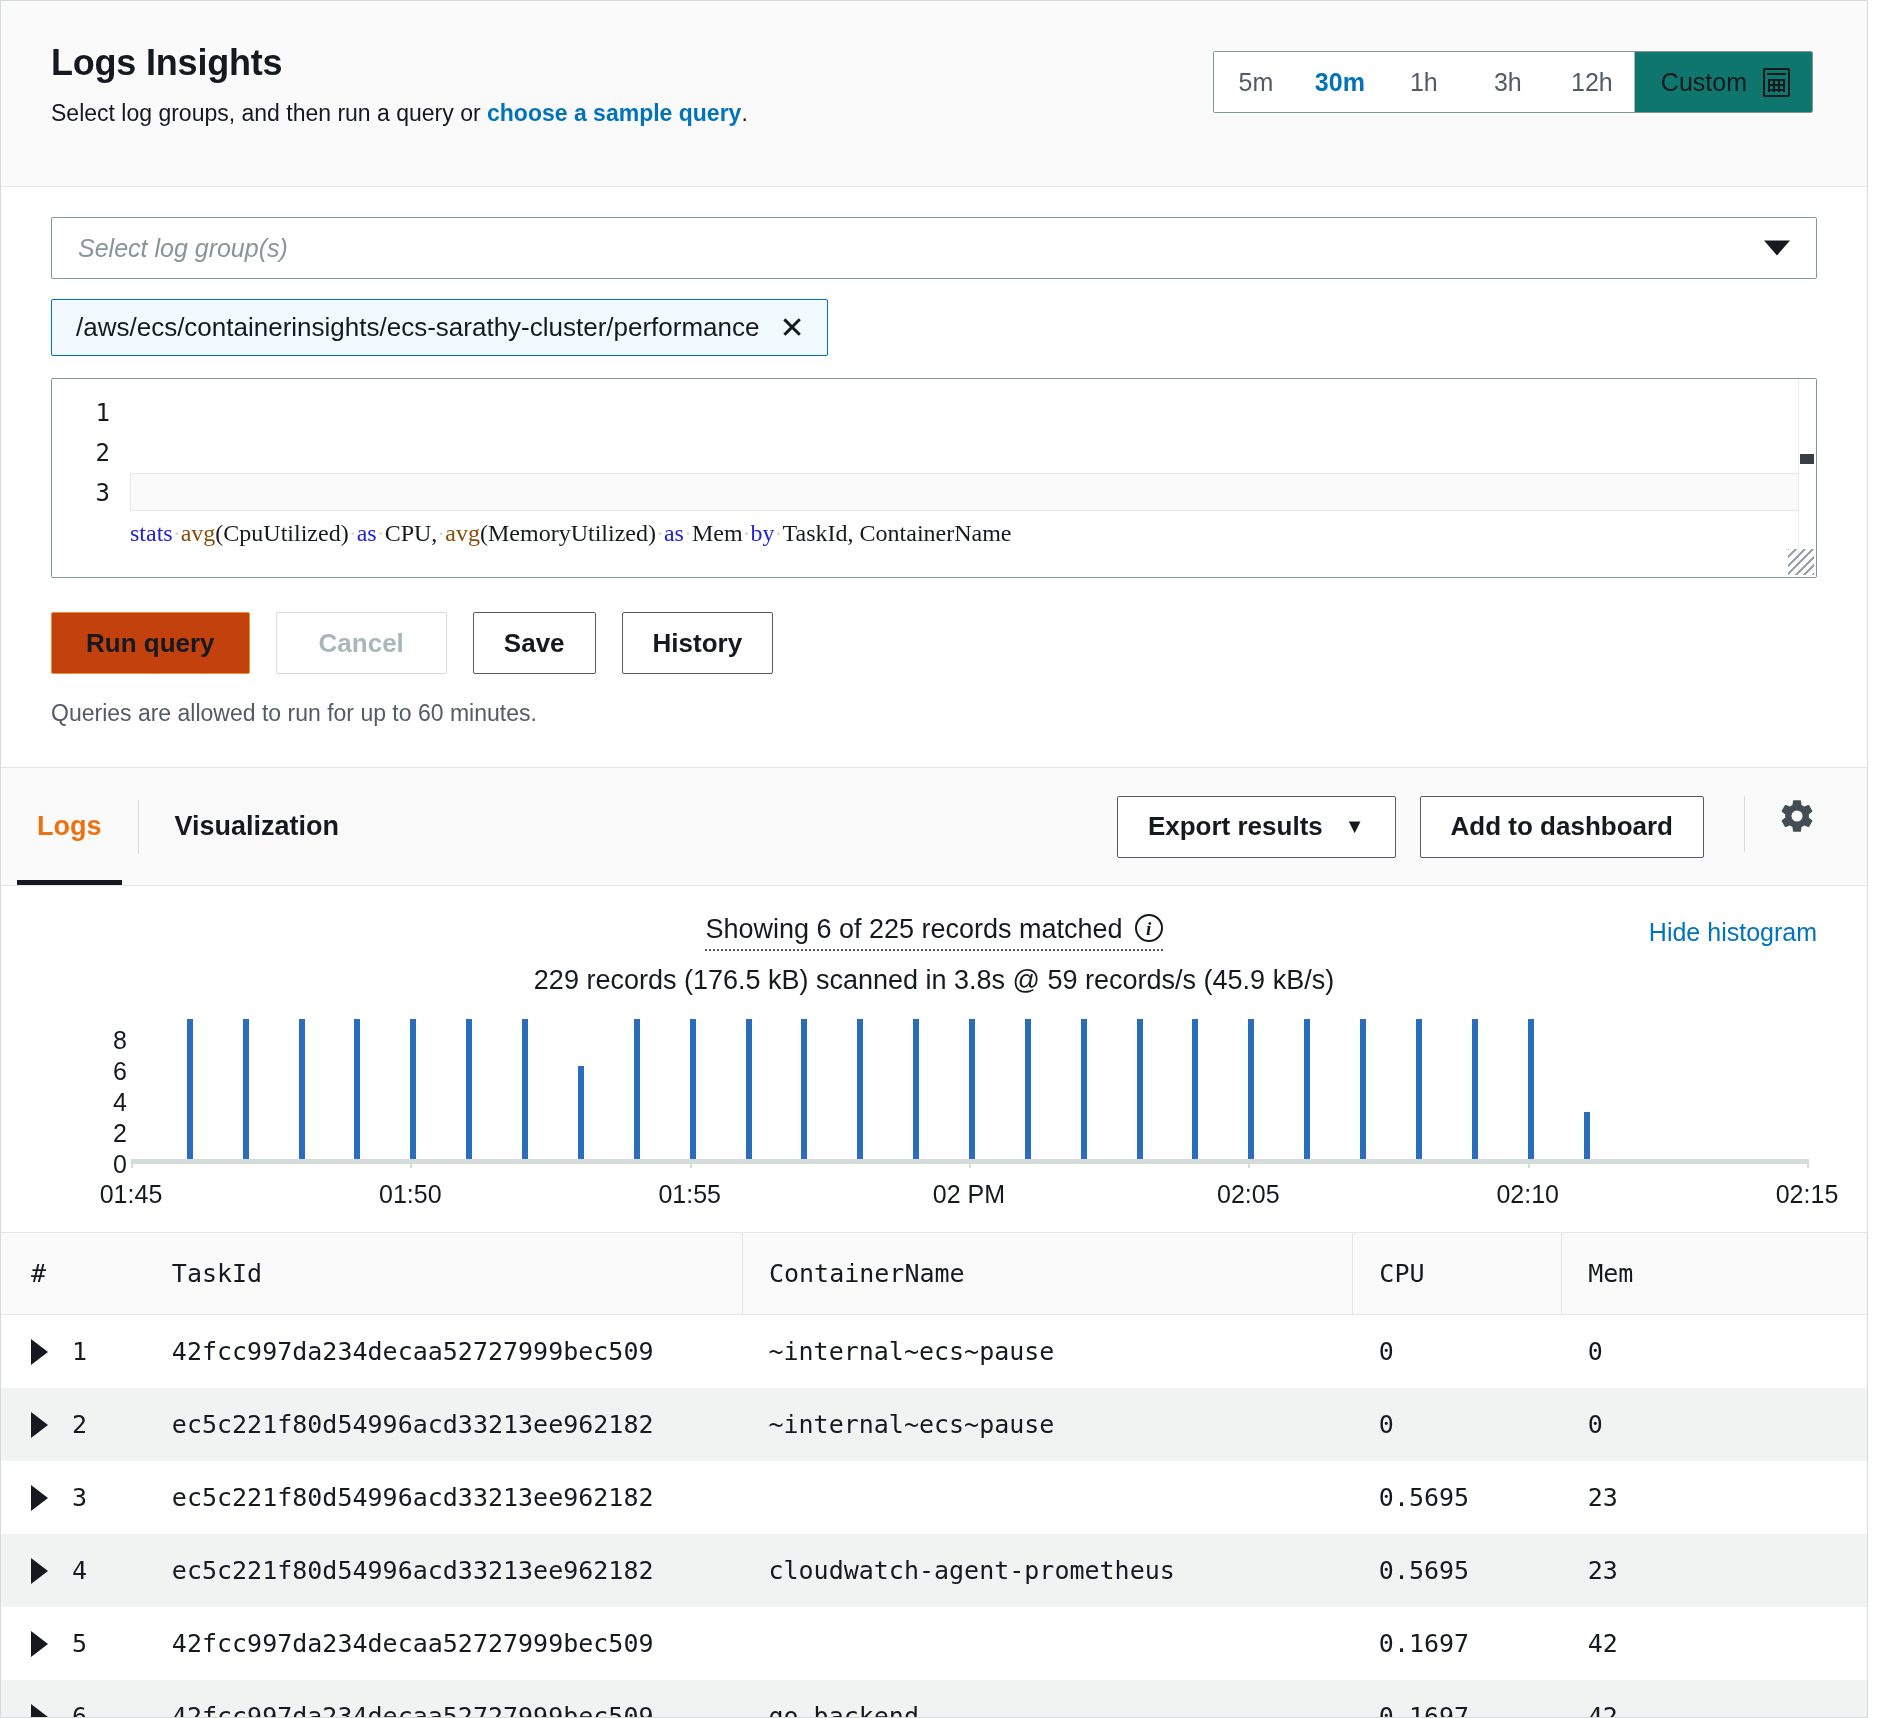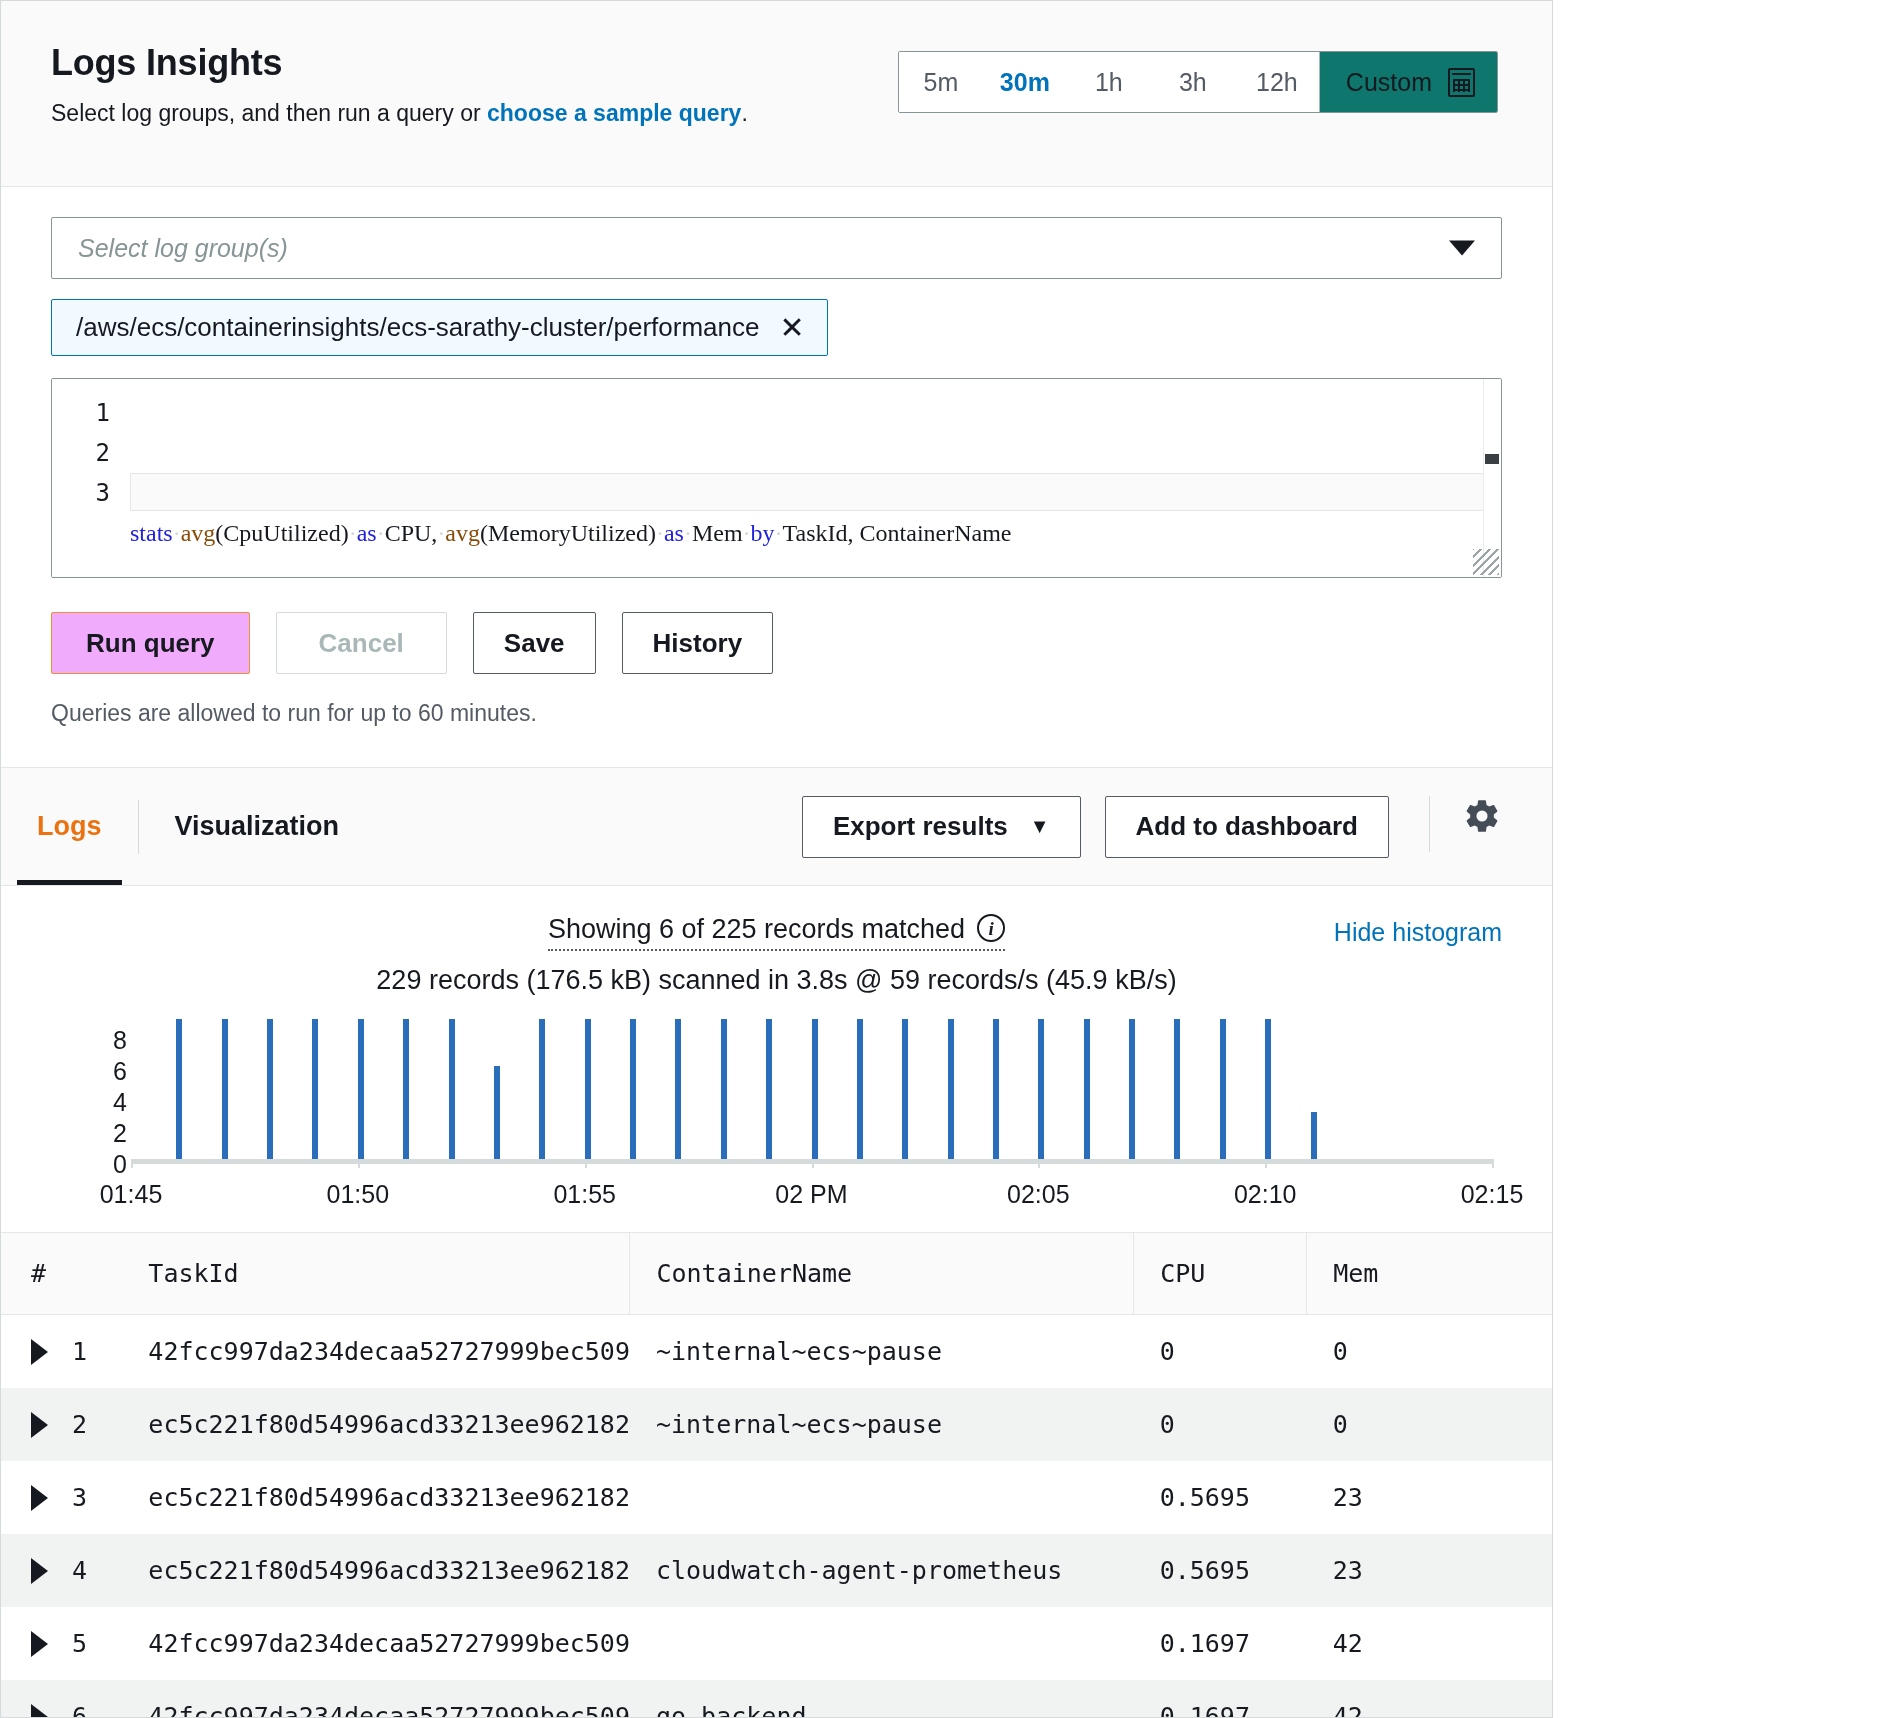--- a/index.html
+++ b/index.html
@@ -4,21 +4,21 @@
 <style>
   * { box-sizing: border-box; margin: 0; padding: 0; }
   html, body {
     width: 1882px;
     height: 1718px;
     background: #ffffff;
     font-family: "Liberation Sans", sans-serif;
     -webkit-font-smoothing: antialiased;
   }
   .page {
-    width: 1553px;
+    width: 1868px;
     height: 1718px;
     position: relative;
     background: #ffffff;
     border: 1px solid #d5dbdb;
     overflow: hidden;
   }
 
   
   .header {
     position: relative;
@@ -245,21 +245,21 @@
     display: inline-flex;
     align-items: center;
     justify-content: center;
     padding: 0 30px;
     cursor: pointer;
     background: #ffffff;
     border: 1px solid #545b64;
     color: #16191f;
   }
   .btn-primary {
-    background: #f0abfc;
+    background: #c2410c;
     border: 1px solid #ec912d;
     color: #16191f;
     padding: 0 34px;
   }
   .btn-disabled {
     border: 1px solid #d5dbdb;
     color: #aab7b8;
     cursor: default;
     padding: 0 42px;
   }

